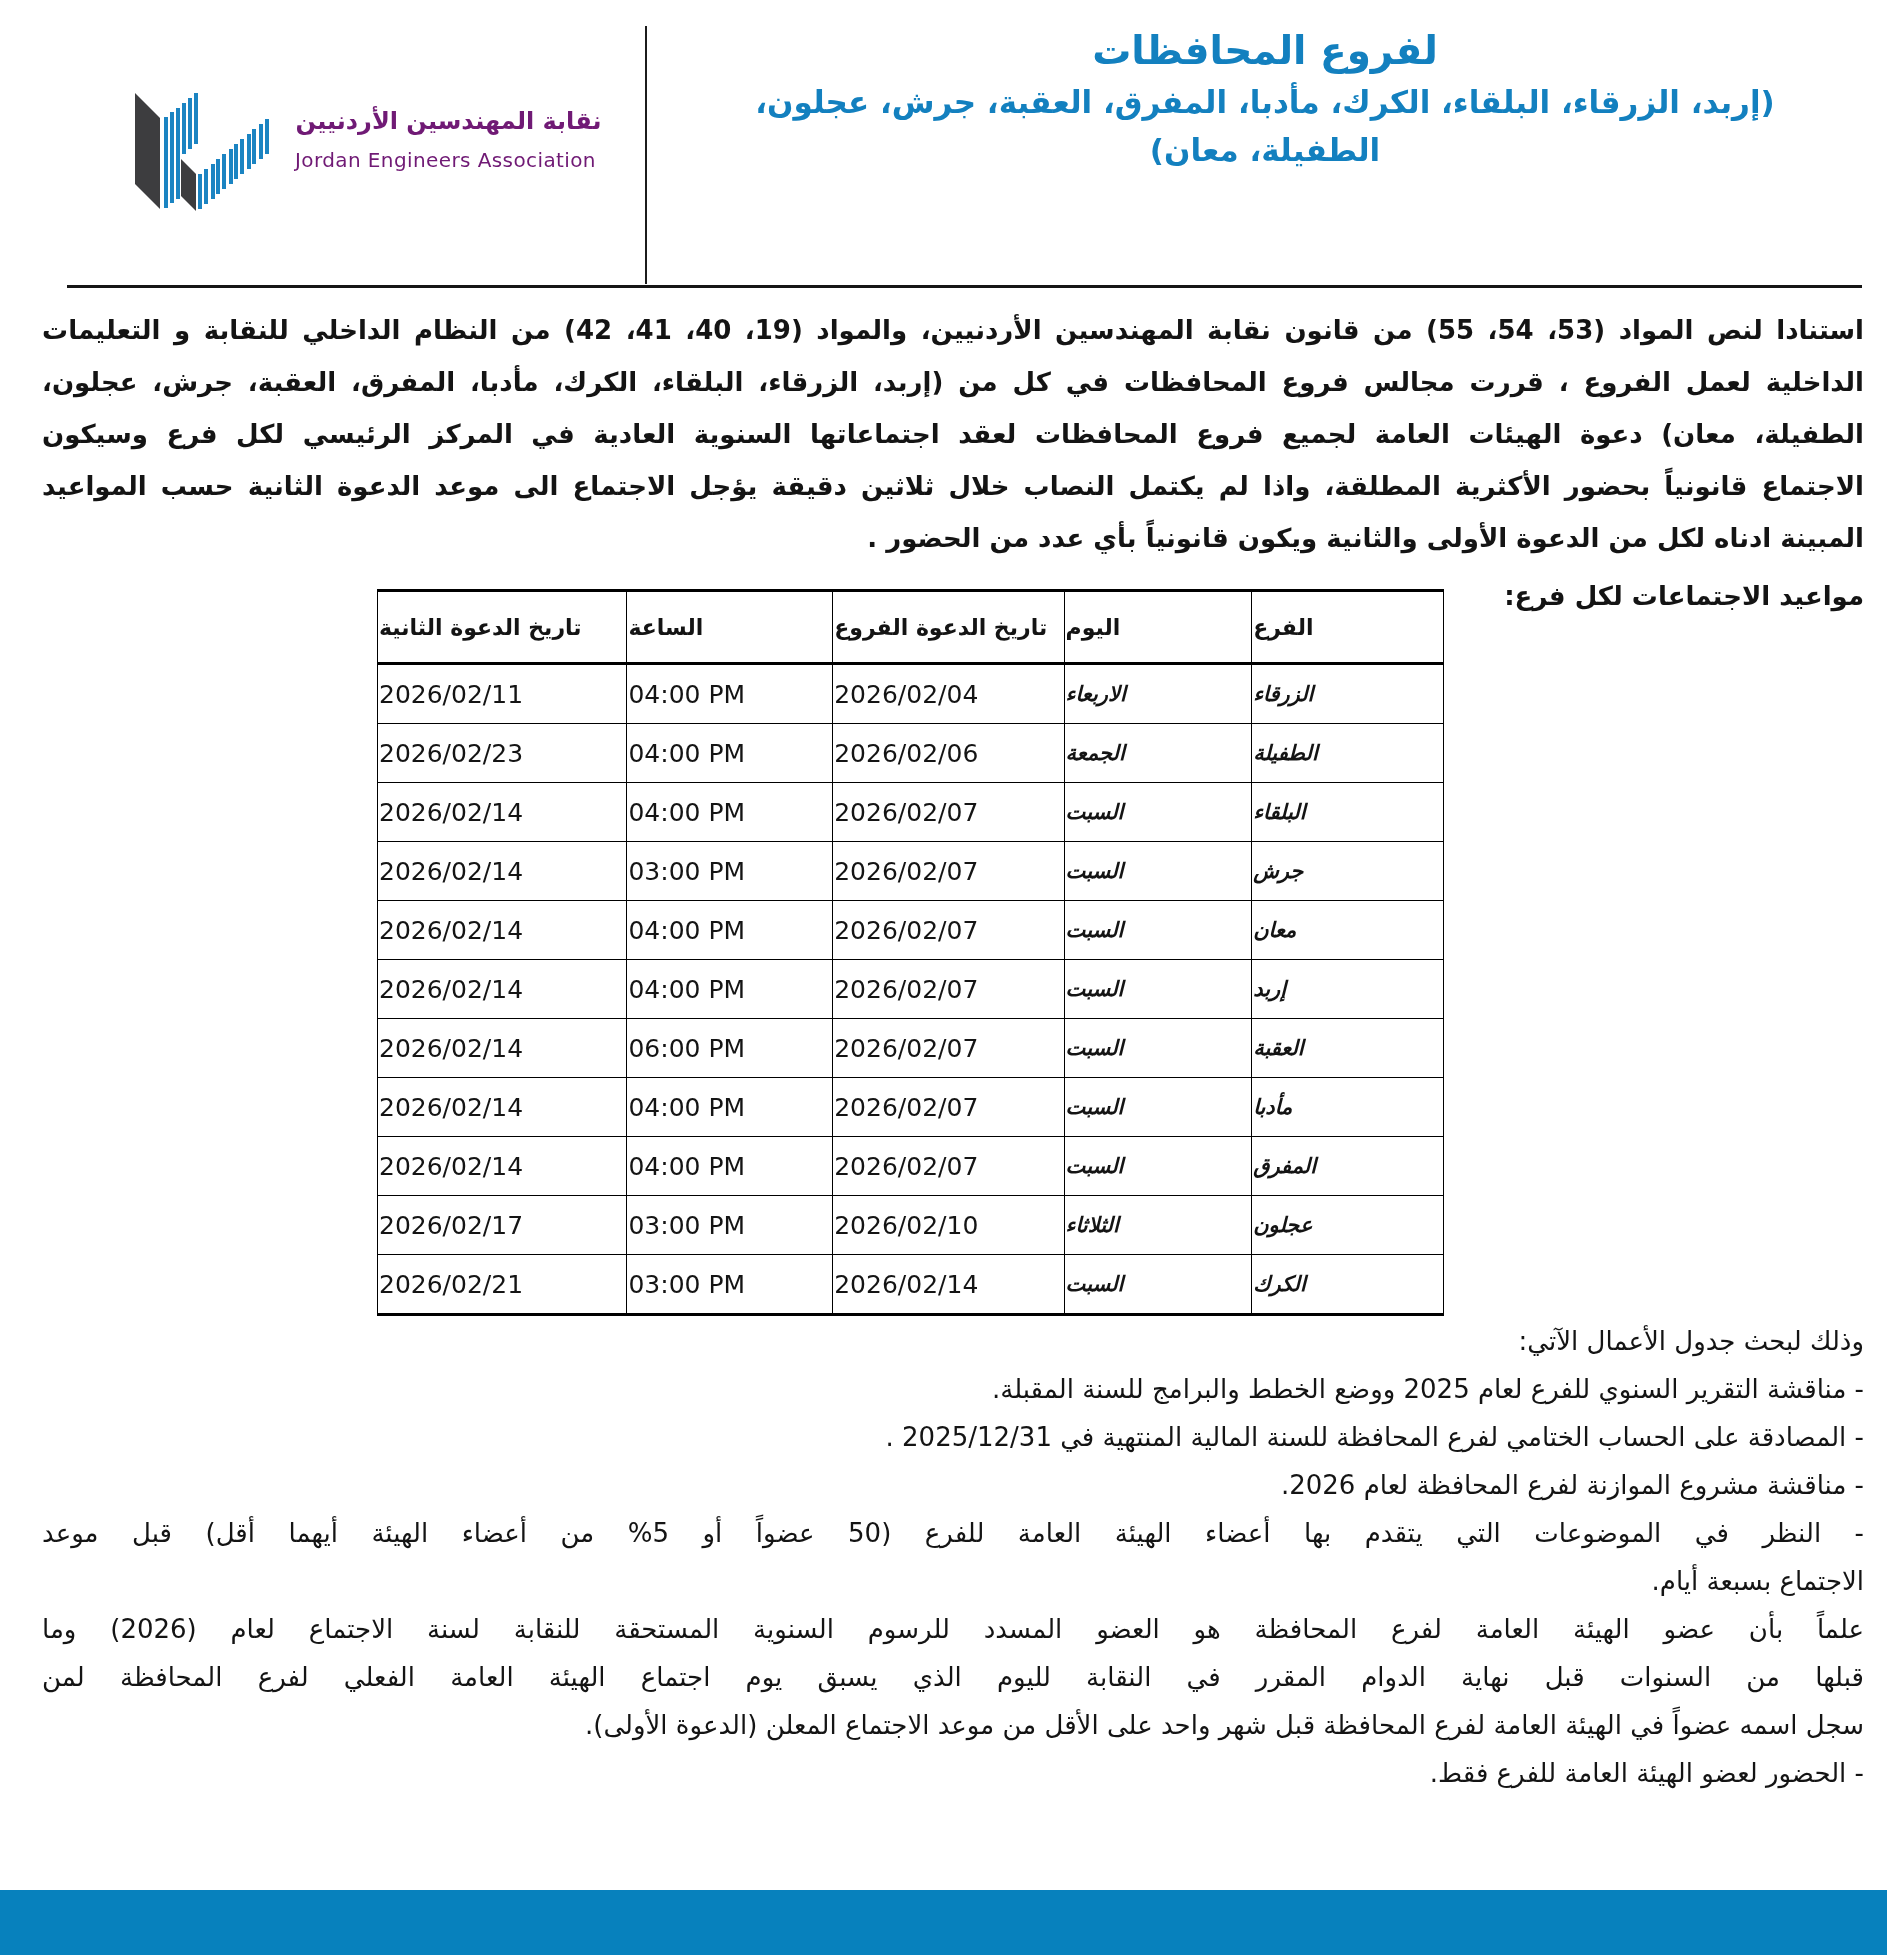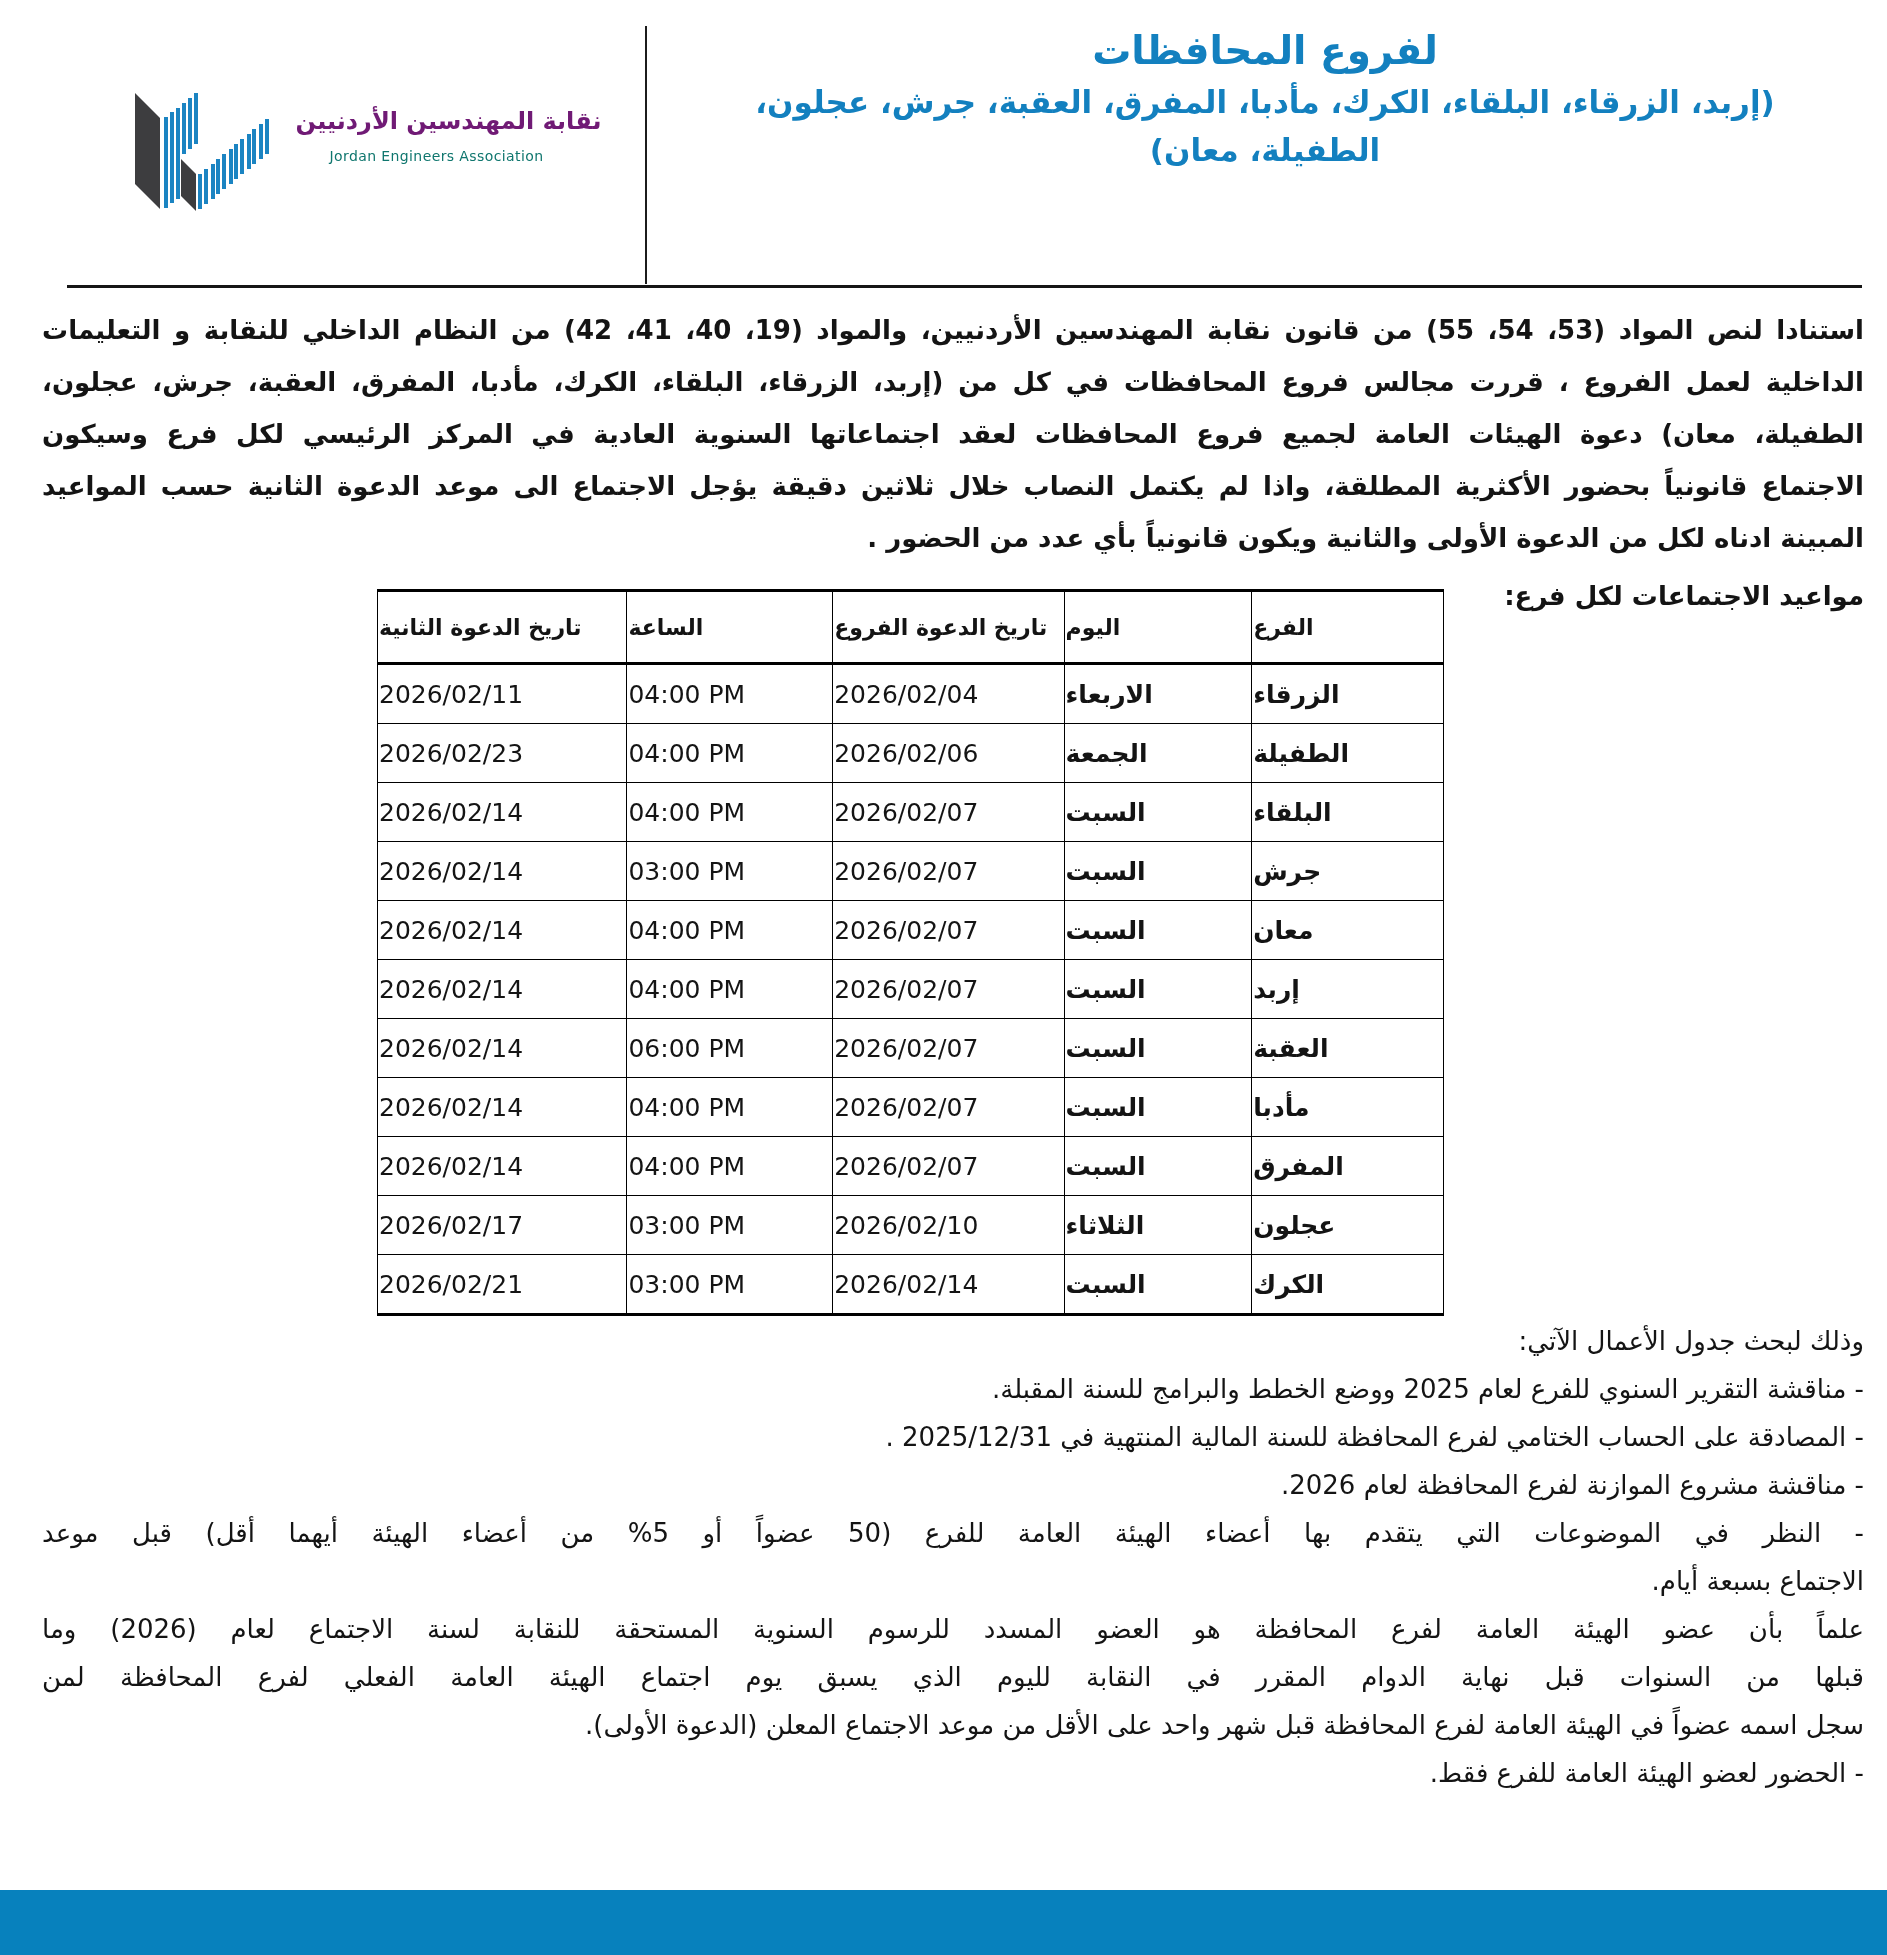--- a/index.html
+++ b/index.html
@@ -6,41 +6,41 @@
   body{
     width:1887px;height:1955px;position:relative;background:#ffffff;
     font-family:"DejaVu Sans", sans-serif;color:#141414;overflow:hidden;
   }
   .abs{position:absolute;}
   
   #logo{position:absolute;left:0;top:0;width:0;height:0;}
   #logo .bar{position:absolute;width:3.8px;}
   #logo .panel{position:absolute;transform:skewY(45deg);transform-origin:left top;}
   #org-ar{left:289px;top:107px;width:319px;text-align:center;font-size:24px;font-weight:600;color:#701a75;direction:rtl;}
-  #org-en{left:277px;top:148px;width:319px;text-align:center;font-size:14px;font-weight:400;color:#0f766e;letter-spacing:0.4px;}
+  #org-en{left:286px;top:148px;width:319px;text-align:center;font-size:20px;font-weight:400;color:#701a75;letter-spacing:0.4px;}
   #vdiv{left:645px;top:26px;width:1.7px;height:258px;background:#1c1c1c;}
   #title-block{left:661px;top:24px;width:1208px;text-align:center;direction:rtl;font-weight:700;}
   .t-big{font-size:39px;line-height:54px;}
   .t-med{font-size:31px;line-height:48px;}
   #hrule{left:67px;top:285px;width:1795px;height:2.5px;background:#161616;}
   
   #intro{left:42px;top:304px;width:1822px;direction:rtl;font-size:26px;font-weight:700;line-height:52px;}
   .line{width:100%;}
   .jst{text-align:justify;text-align-last:justify;}
   .rgt{text-align:right;text-align-last:right;}
   
   #sched-label{right:23px;top:581px;direction:rtl;font-size:26px;font-weight:700;margin-left:7px;}
   
   #tblwrap{left:377px;top:589px;width:1067px;}
   table{border-collapse:collapse;width:100%;direction:rtl;}
   th,td{border:1.3px solid #000;text-align:left;vertical-align:middle;}
   table{border:1.3px solid #000;border-top:3.4px solid #000;border-bottom:3.4px solid #000;}
   th{height:68px;font-size:22px;font-weight:700;border-bottom:3.4px solid #000;}
   td{height:56px;}
-  td.ar{font-size:25px;font-weight:700;}
+  td.ar{font-size:21px;font-weight:700;font-style:italic;}
   td.num{font-size:25px;font-weight:400;direction:ltr;font-family:"DejaVu Sans", sans-serif;}
   
   #agenda{left:42px;top:1317px;width:1822px;direction:rtl;font-size:26px;font-weight:400;line-height:48px;}
   
   #footer{left:0;top:1890px;width:1887px;height:65px;}
 </style>
 </head>
 <body>
 
 <div id="logo">

